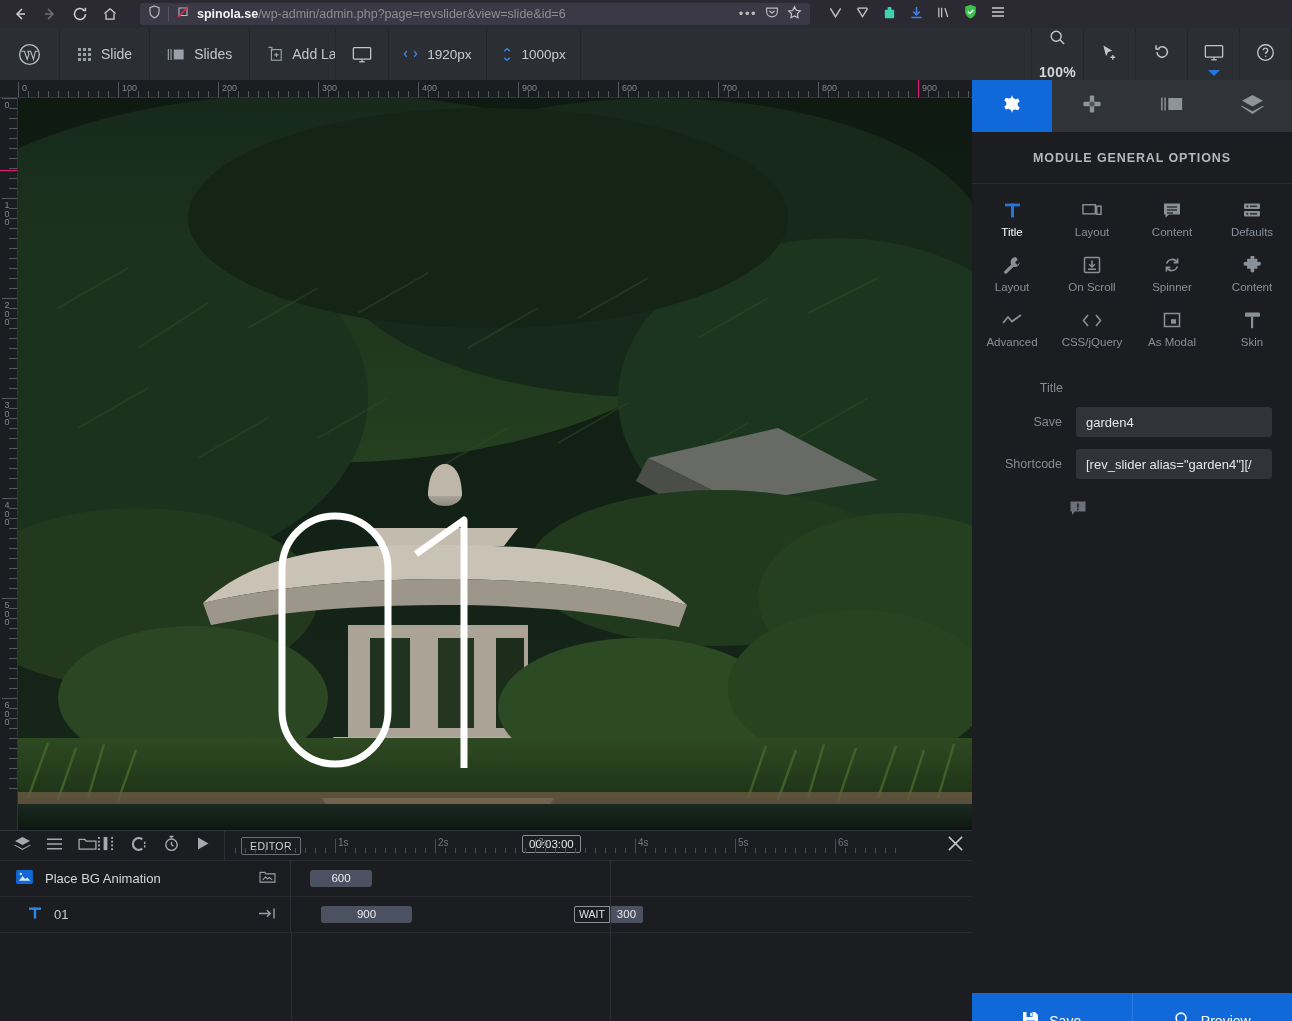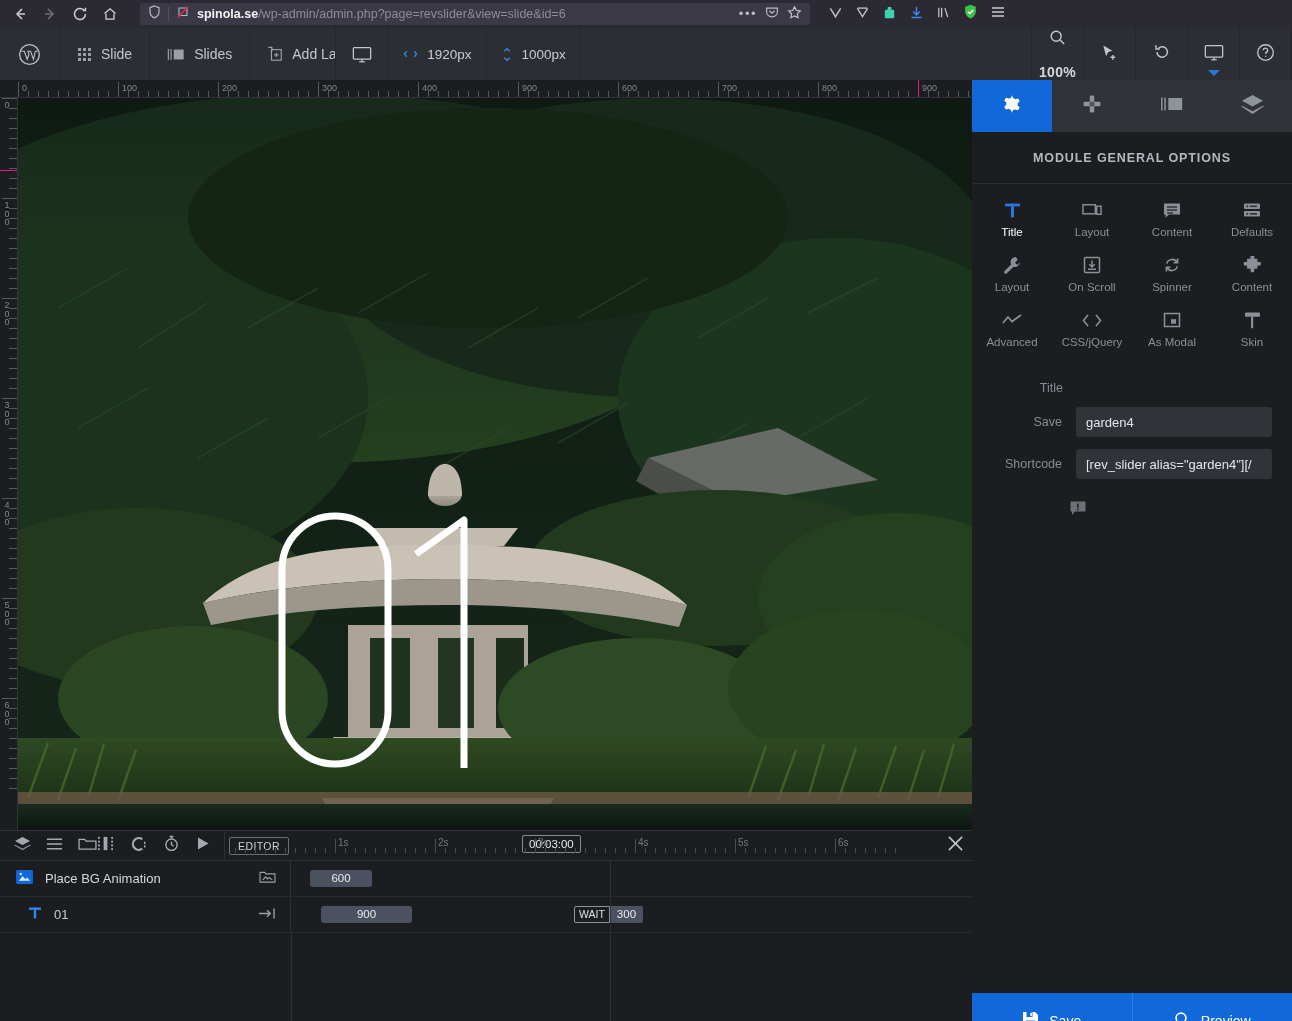--- a/index.html
+++ b/index.html
@@ -57,21 +57,21 @@
   .slidenum{ position:absolute; left:250px; top:408px; width:230px; height:265px; }
 
   
   #timeline{ position:absolute; left:0; top:750px; width:972px; height:219px; background:#1b1d20;
     border-top:1px solid #303338; }
   #tl-head{ height:30px; display:flex; align-items:center; border-bottom:1px solid #2c2f34; }
   .tl-left-icons{ display:flex; align-items:center; gap:15px; padding-left:14px; color:#a5a9af; }
   .tl-mid-icons{ display:flex; align-items:center; gap:16px; margin-left:auto; padding-right:14px;
     color:#a5a9af; border-right:1px solid #2c2f34; height:30px; }
   #tl-ruler{ position:relative; flex:1; height:30px; }
-  .editor-chip{ position:absolute; left:4px; top:6px; font-size:10.5px; color:#cfd2d6;
+  .editor-chip{ position:absolute; left:16px; top:6px; font-size:10.5px; color:#cfd2d6;
     border:1px solid #6b7078; padding:2px 8px; border-radius:2px; letter-spacing:.4px; }
   .time-chip{ position:absolute; top:4px; font-size:11.5px; color:#e6e8ea; background:#1b1d20;
     border:1px solid #878c93; padding:2px 6px; border-radius:2px; }
   .tsec{ position:absolute; font-size:10px; color:#73777d; }
   .ttick{ position:absolute; background:#4a4e54; }
   .tl-close{ position:absolute; right:8px; top:4px; color:#c4c7cb; font-size:17px; }
   .tl-row{ height:36px; display:flex; align-items:center; border-bottom:1px solid #26292d; }
   .tl-row-label{ width:291px; display:flex; align-items:center; height:36px;
     border-right:1px solid #2c2f34; padding-left:16px; gap:12px; }
   .tl-row-name{ font-size:13px; color:#d4d7db; }

